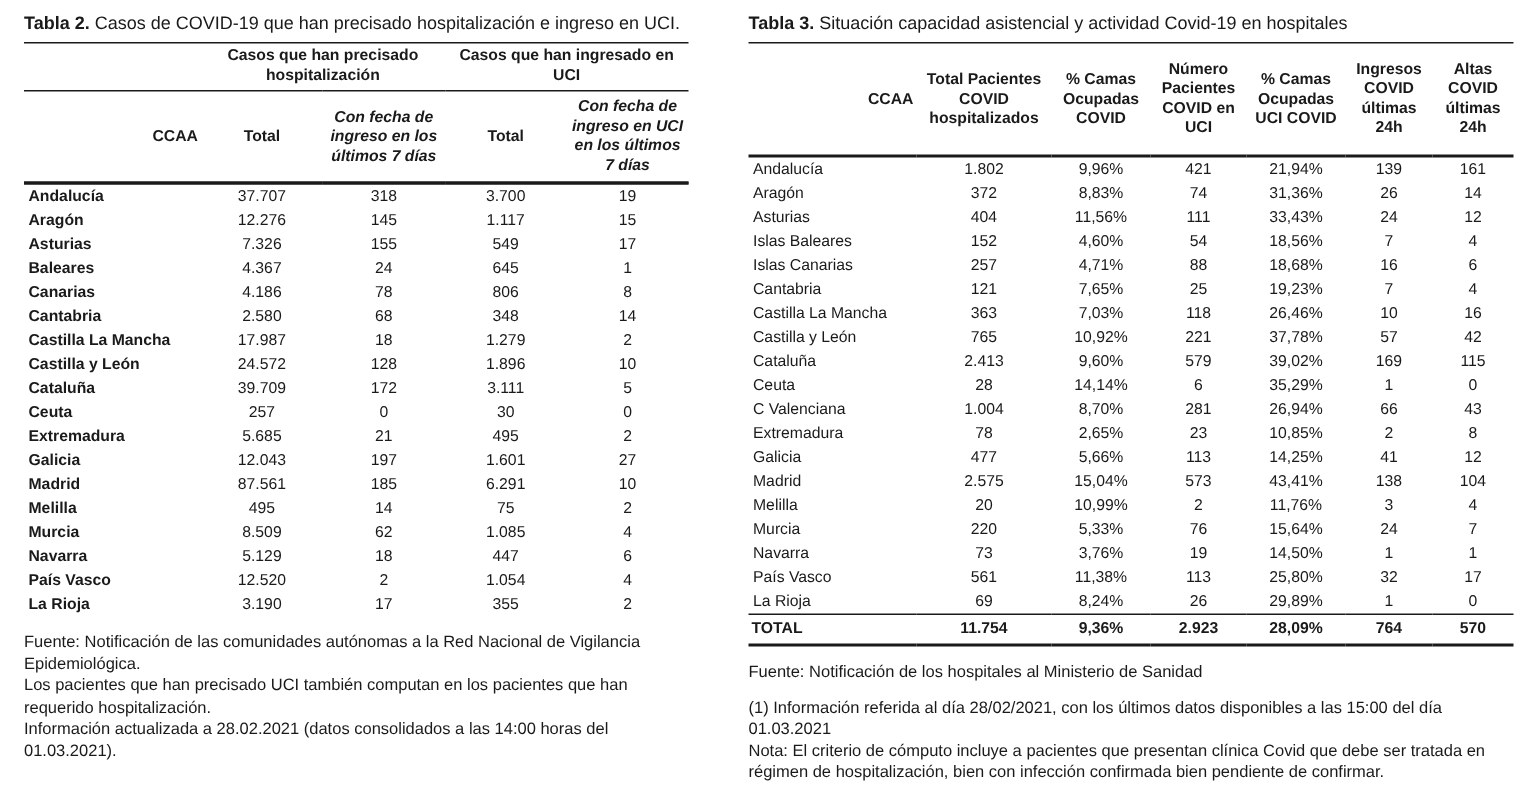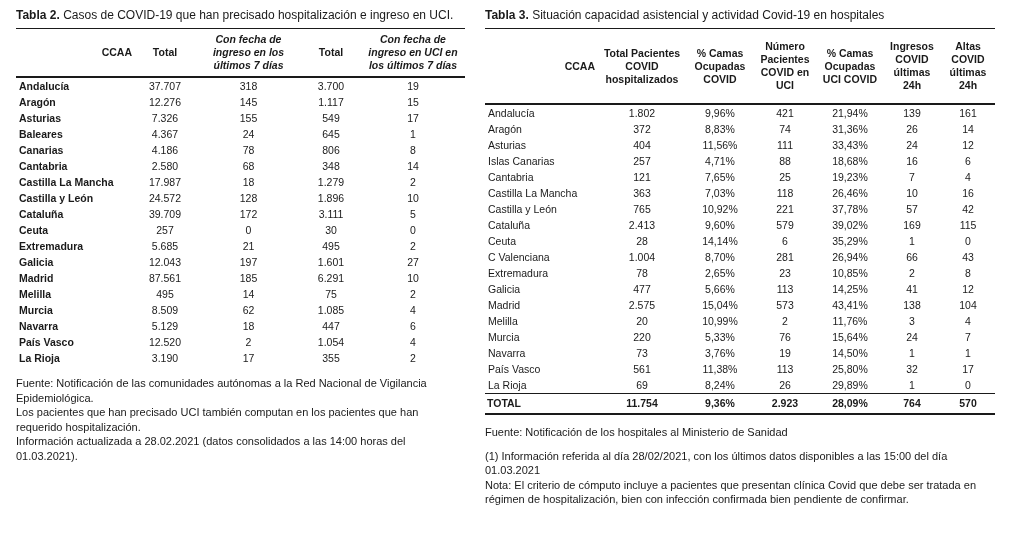--- a/index.html
+++ b/index.html
@@ -1,21 +1,21 @@
 <!DOCTYPE html>
 <html><head>
 <meta charset="utf-8">
 <style>
   * { box-sizing: border-box; margin: 0; padding: 0; }
   html, body { width: 1024px; height: 538px; background: #ffffff; overflow: hidden; }
   body { font-family: "Liberation Sans", sans-serif; color: #1a1a1a; }
   .page { display: flex; padding: 8px 15px 0 16px; gap: 20px; }
   .panel { display: block; }
   .panel.t2p { width: 449px; }
-  .panel.t3p { width: 510px; }
+  .panel.t3p { width: 510px; margin-left: 20px; }
 
   .tbl-title { font-size: 12px; line-height: 15px; padding-bottom: 5px; border-bottom: 1.5px solid #1a1a1a; white-space: nowrap; }
   .tbl-title .b { font-weight: bold; }
 
   table { width: 100%; border-collapse: collapse; table-layout: fixed; }
   th, td { font-size: 10.5px; line-height: 13px; padding: 1.5px 2px; text-align: center; vertical-align: middle; overflow: hidden; }
 
   thead tr.group th { font-weight: bold; padding: 2px 2px 3px 2px; border-bottom: 1px solid #1a1a1a; }
   thead tr.cols th { font-weight: bold; padding: 4px 2px; border-bottom: 2px solid #1a1a1a; }
   thead tr.cols th.it { font-style: italic; }
@@ -39,20 +39,25 @@
 </style>
 </head>
 <body>
 
 <div class="page">
 
   <section class="panel t2p">
     <div class="tbl-title"><span class="b">Tabla 2.</span><span> Casos de COVID-19 que han precisado hospitalización e ingreso en UCI.</span></div>
     <table class="t2">
       <thead>
+          <tr class="group">
+            <th class="c0"></th>
+            <th colspan="2" class="gh">Casos que han precisado hospitalización</th>
+            <th colspan="2" class="gh">Casos que han ingresado en UCI</th>
+          </tr>
           <tr class="cols">
             <th class="c0">CCAA</th>
             <th class="c1">Total</th>
             <th class="c2 it">Con fecha de ingreso en los últimos 7 días</th>
             <th class="c3">Total</th>
             <th class="c4 it">Con fecha de ingreso en UCI en los últimos 7 días</th>
           </tr>
         </thead>
       <tbody>
           <tr>
@@ -226,20 +231,29 @@
           <tr>
             <td class="c0">Asturias</td>
             <td class="c1">404</td>
             <td class="c2">11,56%</td>
             <td class="c3">111</td>
             <td class="c4">33,43%</td>
             <td class="c5">24</td>
             <td class="c6">12</td>
           </tr>
           <tr>
+            <td class="c0">Islas Baleares</td>
+            <td class="c1">152</td>
+            <td class="c2">4,60%</td>
+            <td class="c3">54</td>
+            <td class="c4">18,56%</td>
+            <td class="c5">7</td>
+            <td class="c6">4</td>
+          </tr>
+          <tr>
             <td class="c0">Islas Canarias</td>
             <td class="c1">257</td>
             <td class="c2">4,71%</td>
             <td class="c3">88</td>
             <td class="c4">18,68%</td>
             <td class="c5">16</td>
             <td class="c6">6</td>
           </tr>
           <tr>
             <td class="c0">Cantabria</td>

